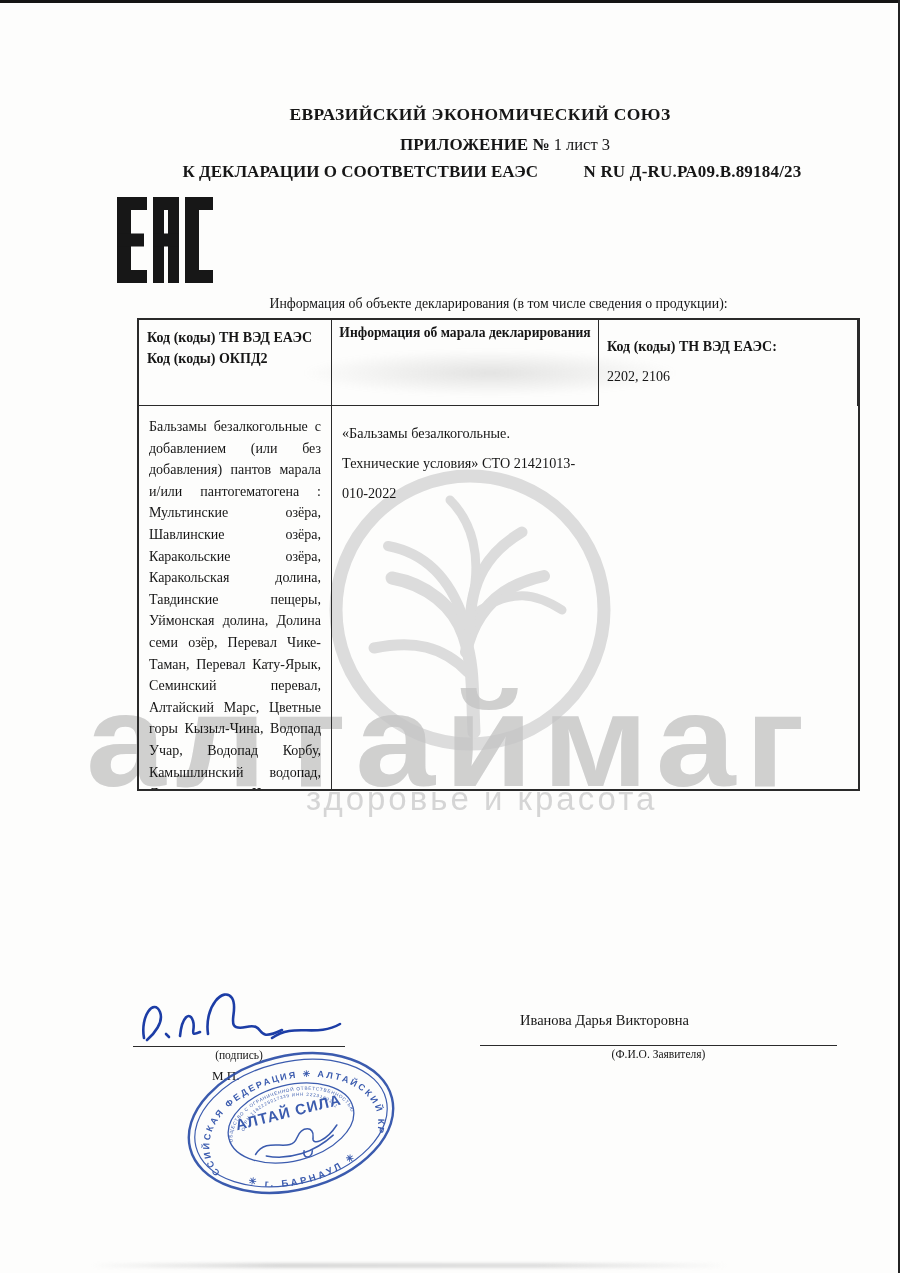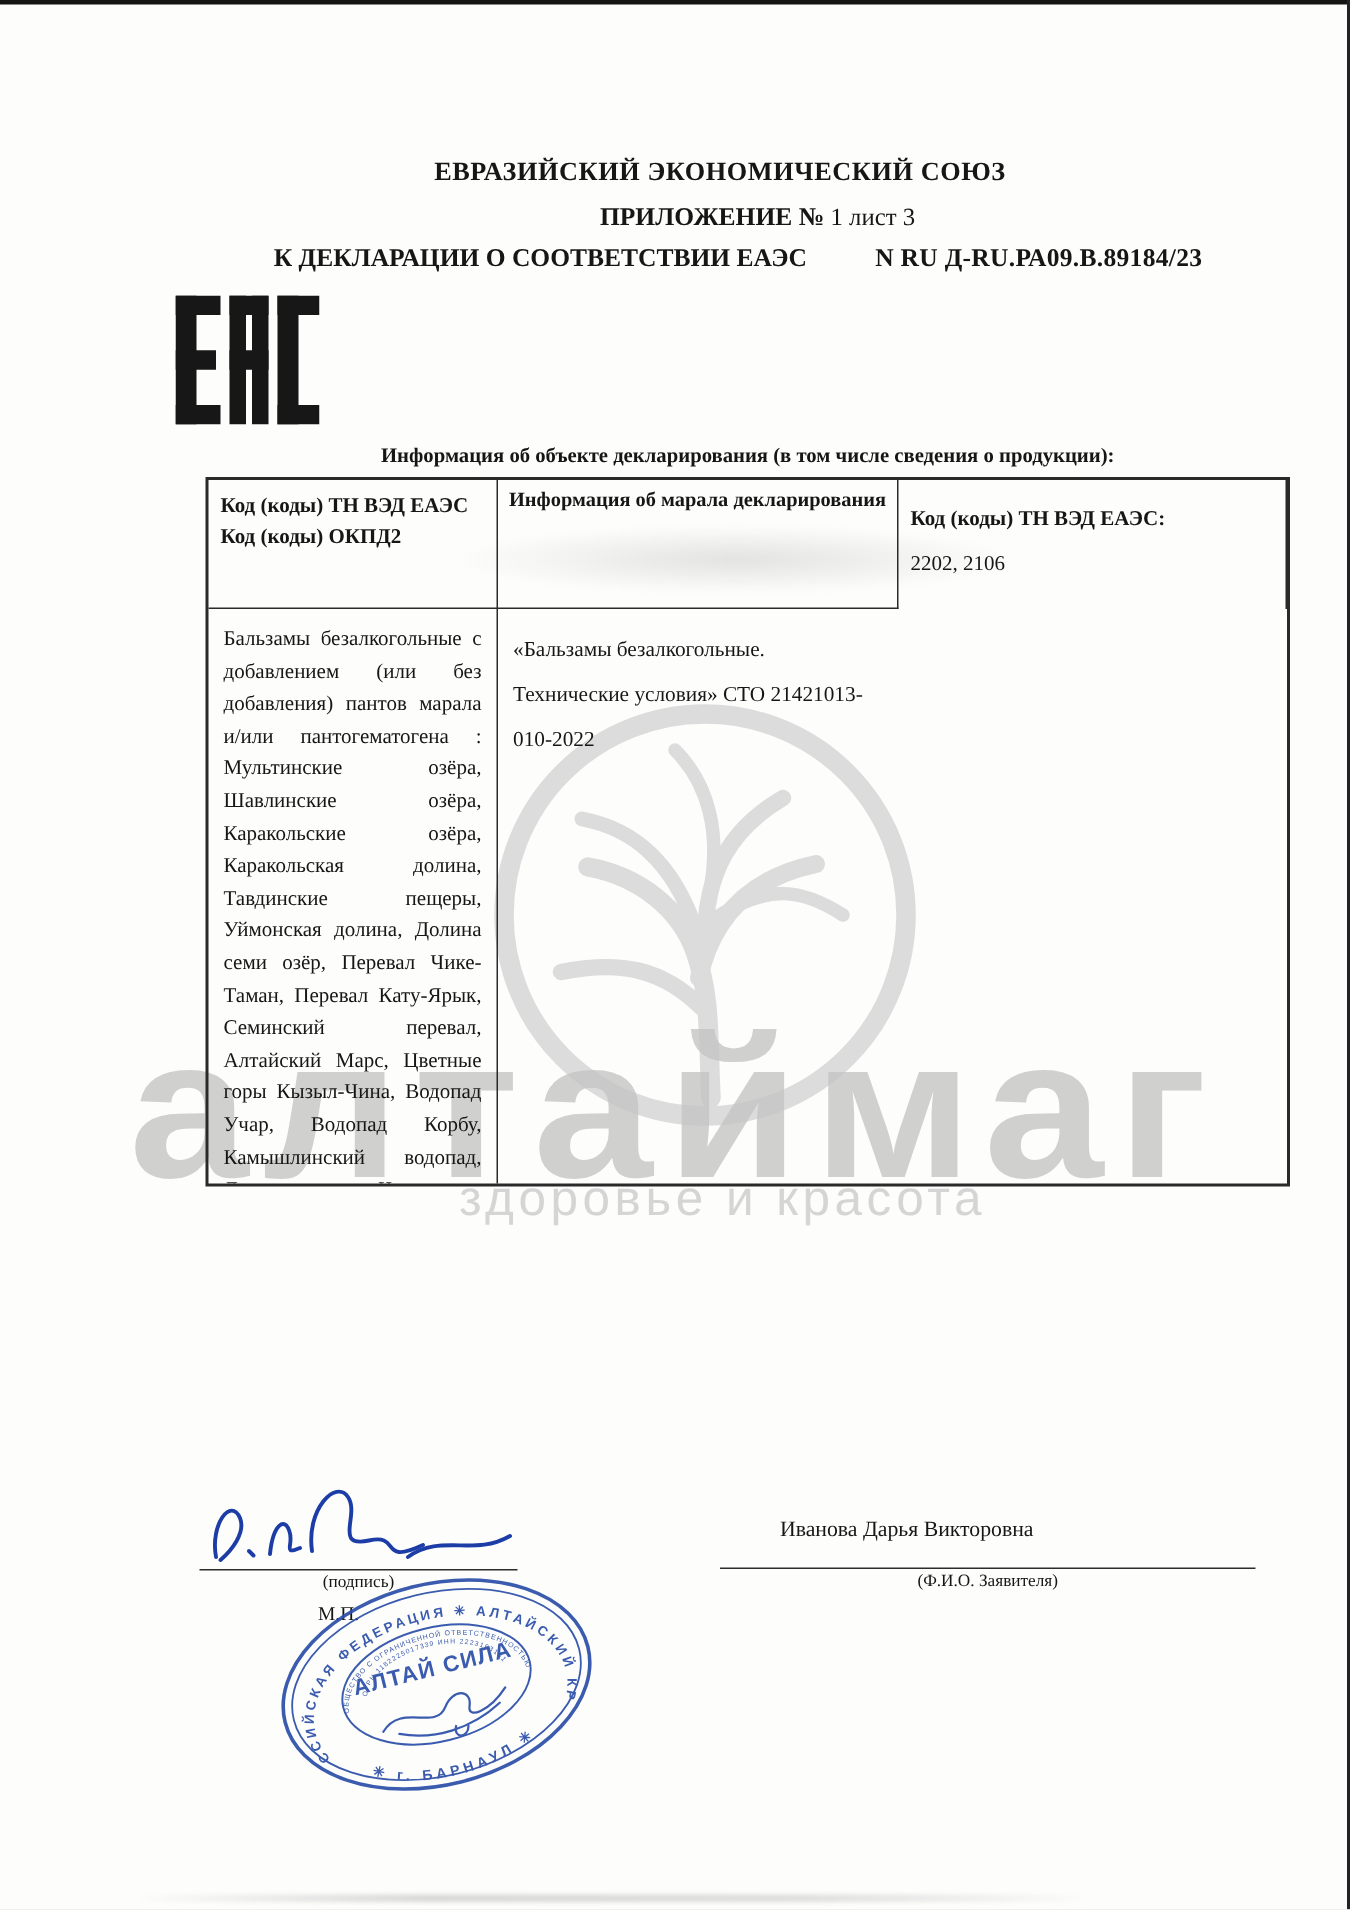--- a/index.html
+++ b/index.html
@@ -35,21 +35,21 @@
   .title{position:absolute;left:0;width:900px;text-align:center;font-weight:bold;z-index:2;}
   .t1{top:104px;font-size:17.5px;letter-spacing:.4px;transform:translateX(30px);}
   .t2{top:135px;font-size:17px;transform:translateX(55px);}
   .t2 .plain{font-weight:normal;font-size:16.5px;}
   .t3{top:162px;font-size:17px;transform:translateX(42px);}
   .t3 .num{letter-spacing:.2px;margin-left:41px;}
   
   .eac{position:absolute;left:117px;top:197px;z-index:2;}
   
   .sec-title{position:absolute;left:137px;top:296px;width:723px;text-align:center;
-    font-weight:bold;font-size:13.8px;z-index:2;}
+    font-weight:normal;font-size:13.8px;z-index:2;}
   
   .doc-table{
     position:absolute;left:137px;top:318px;width:723px;height:473px;z-index:2;
     display:grid;grid-template-columns:193px 267px 1fr;grid-template-rows:86px 1fr;
     border:2px solid #2a2a2a;box-sizing:border-box;
   }
   .cell{box-sizing:border-box;overflow:hidden;background:transparent;}
   .cr{border-right:1.6px solid #2a2a2a;}
   .cb{border-bottom:1.6px solid #2a2a2a;}
   .h1{padding:7px 8px;font-weight:bold;font-size:14px;line-height:21px;}

